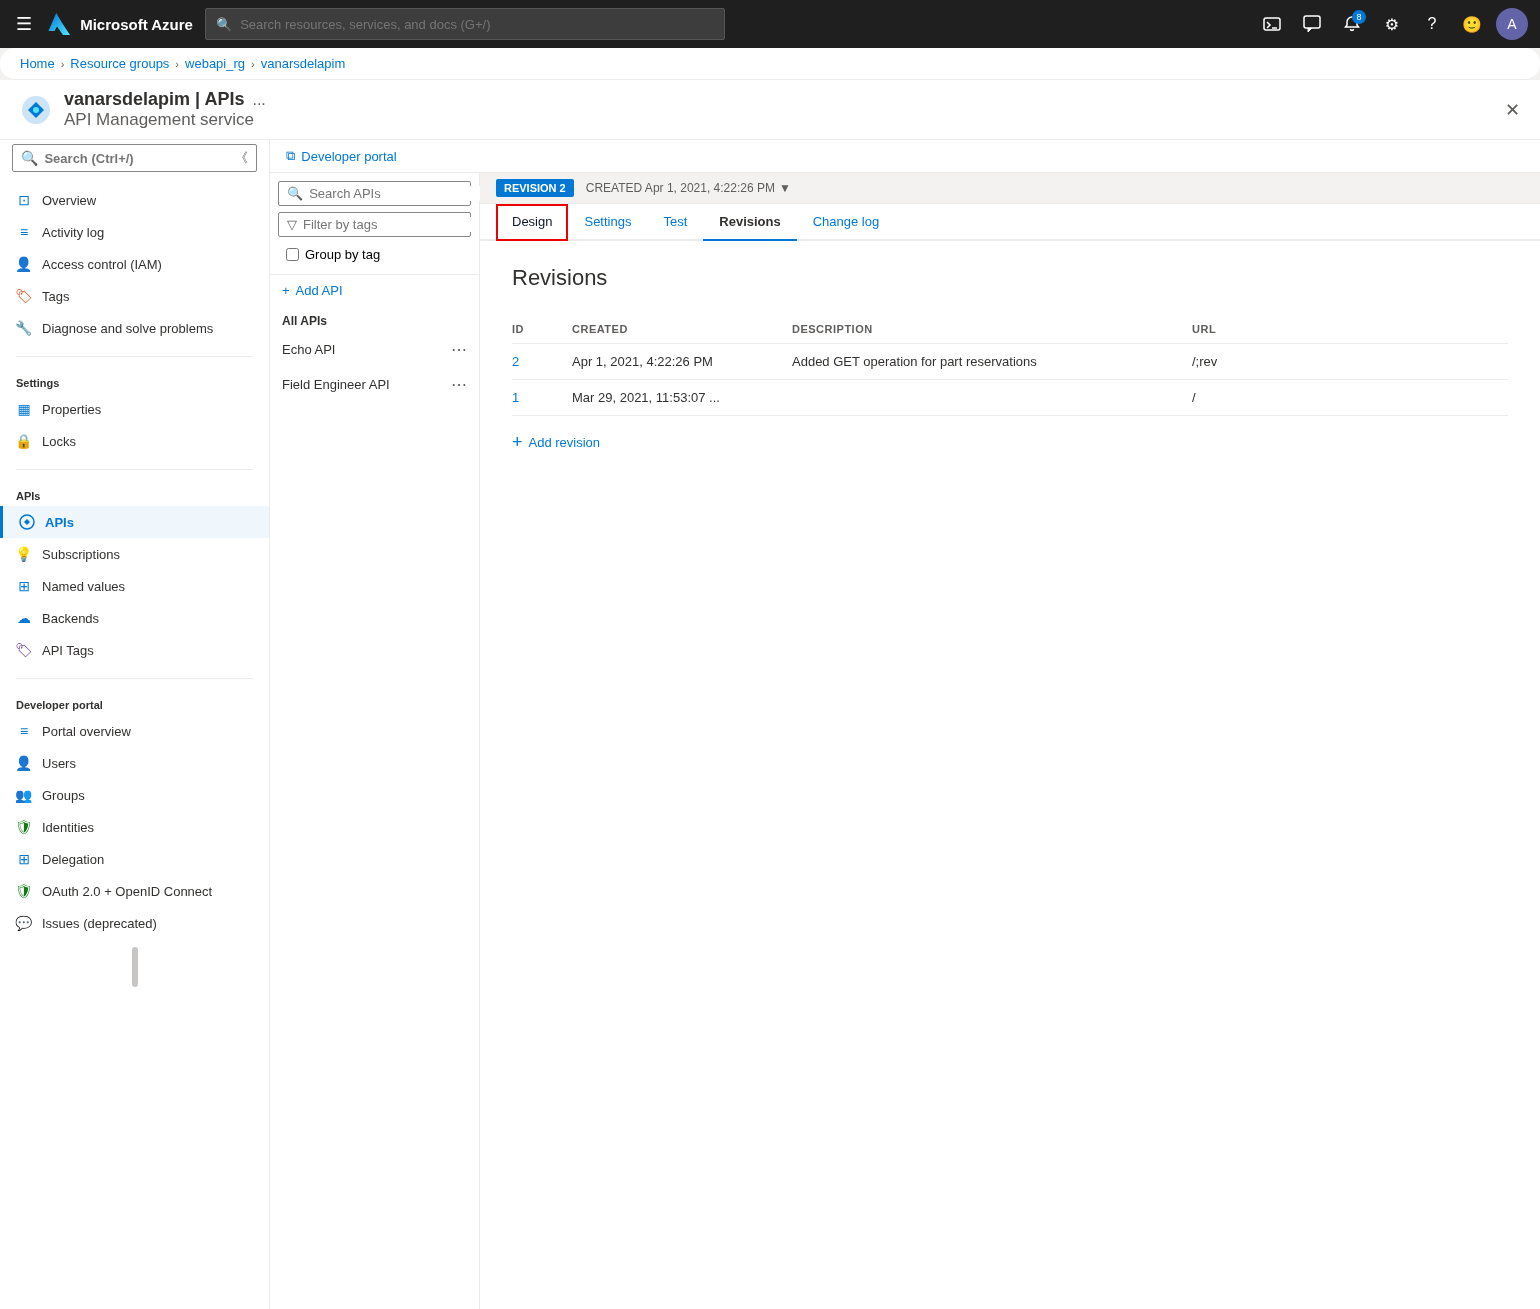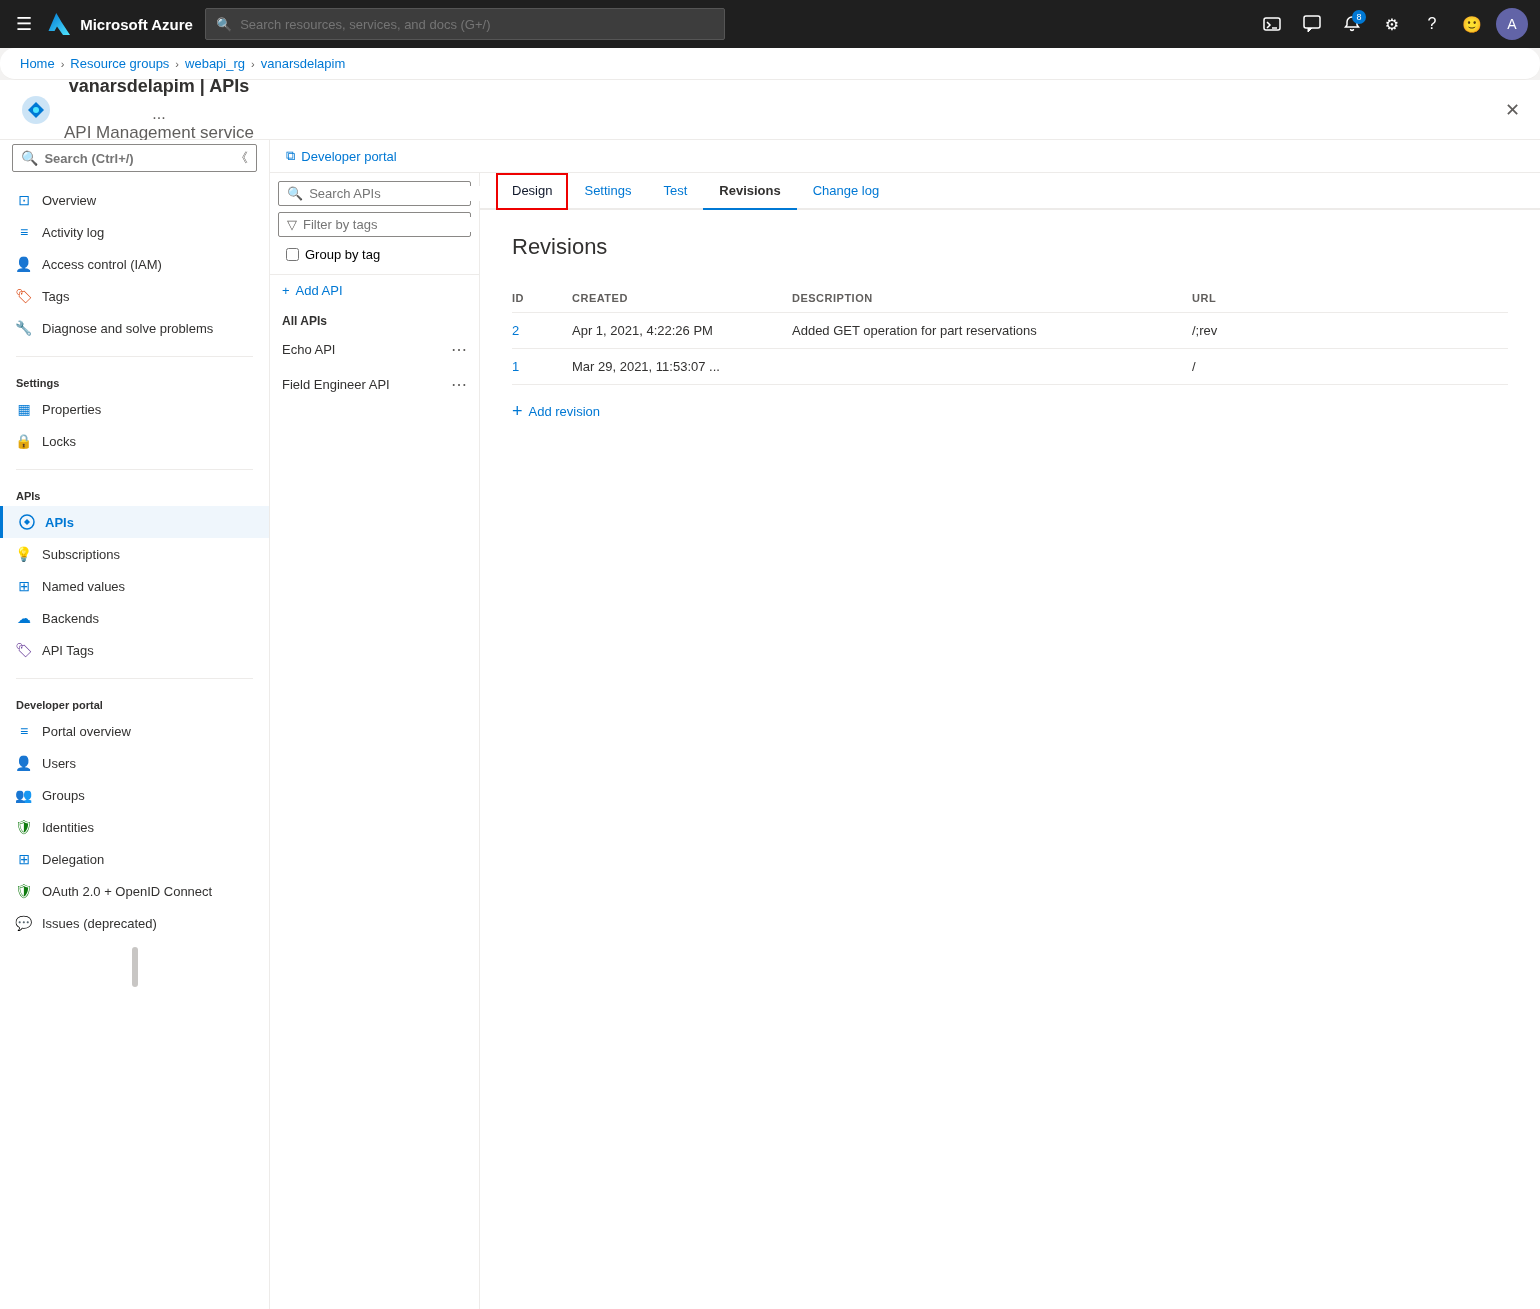--- a/index.html
+++ b/index.html
@@ -38,21 +38,21 @@
     .sidebar-section-label { padding: 8px 16px 4px; font-size: 11px; font-weight: 600; color: #323130; text-transform: none; }
     .sidebar-item { display: flex; align-items: center; gap: 10px; padding: 8px 16px; cursor: pointer; color: #323130; font-size: 13px; }
     .sidebar-item.active { background: #eff6fc; color: #0078d4; font-weight: 600; border-left: 3px solid #0078d4; }
     .sidebar-item .icon { width: 16px; height: 16px; display: flex; align-items: center; justify-content: center; font-size: 14px; flex-shrink: 0; }
     .sidebar-divider { height: 1px; background: #edebe9; margin: 8px 16px; }
 
     
     .resource-header { display: flex; align-items: center; padding: 8px 20px; background: #fff; border-bottom: 1px solid #edebe9; gap: 12px; height: 60px; }
     .resource-icon { width: 32px; height: 32px; }
     .resource-title-area { display: flex; flex-direction: column; }
-    .resource-title { font-size: 18px; font-weight: 600; color: #323130; display: flex; align-items: center; gap: 8px; flex-direction: column; }
+    .resource-title { font-size: 18px; font-weight: 600; color: #323130; display: flex; align-items: center; gap: 8px; }
     .resource-subtitle { font-size: 17px; color: #605e5c; }
     .header-close { margin-left: auto; cursor: pointer; color: #605e5c; font-size: 18px; }
 
     
     .content-area { flex: 1; display: flex; flex-direction: column; overflow: hidden; }
 
     
     .portal-toolbar { padding: 8px 16px; border-bottom: 1px solid #edebe9; display: flex; align-items: center; gap: 8px; }
     .portal-link { display: flex; align-items: center; gap: 6px; color: #0078d4; font-size: 13px; cursor: pointer; }
 
@@ -333,20 +333,27 @@
         </div>
 
         <div class="api-list-item">
           <span>Field Engineer API</span>
           <span class="api-item-more">⋯</span>
         </div>
       </div>
 
       <div class="detail-panel">
 
+        <div class="revision-bar">
+          <span class="revision-badge">REVISION 2</span>
+          <div class="revision-created">
+            <span>CREATED Apr 1, 2021, 4:22:26 PM</span>
+            <span class="revision-dropdown">▼</span>
+          </div>
+        </div>
 
         <div class="detail-tabs">
           <div class="detail-tab design-tab-outlined">Design</div>
           <div class="detail-tab">Settings</div>
           <div class="detail-tab">Test</div>
           <div class="detail-tab active-tab">Revisions</div>
           <div class="detail-tab">Change log</div>
         </div>
 
         <div class="detail-content">

